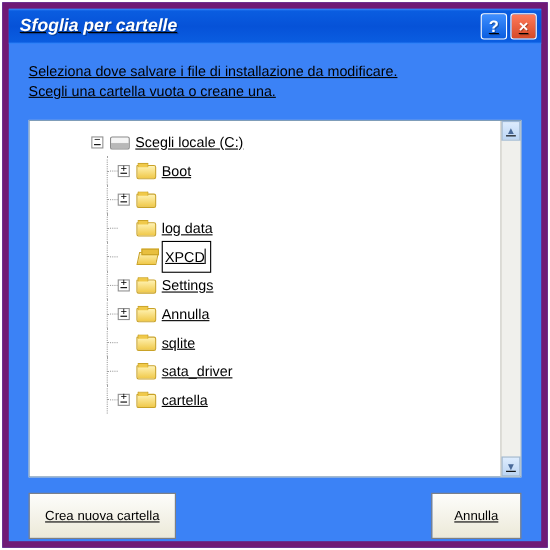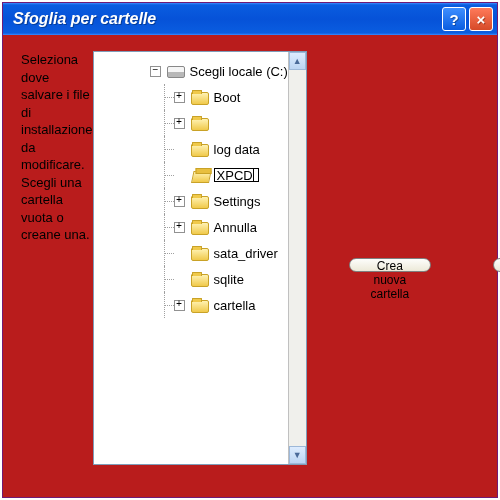--- a/index.html
+++ b/index.html
@@ -10,24 +10,25 @@
     font-size: 11px;
     background: #fff;
     width: 500px;
     height: 500px;
     overflow: hidden;
   }
   .dialog {
     width: 496px;
     height: 496px;
     margin: 2px;
-    border: 1px solid #701a75;
-    background: #b91c1c;
+    border: 6px solid #701a75;
+    background: #3b82f6;
     display: flex;
     flex-direction: column;
+    text-decoration: underline;
   }
   .titlebar {
     height: 32px;
     background: linear-gradient(to bottom, #3b8cff 0%, #0a5de0 6%, #0652d8 50%, #0a5de0 94%, #3b8cff 100%);
     display: flex;
     align-items: center;
     padding: 0 4px 0 10px;
     color: #fff;
     font-weight: bold;
     font-size: 16px;
@@ -46,22 +47,23 @@
     justify-content: center;
     font-weight: bold;
     font-size: 15px;
     color: #fff;
     font-style: normal;
   }
   .help-btn { background: linear-gradient(to bottom, #3f8fff, #0a5de0); }
   .close-btn { background: linear-gradient(to bottom, #ff7a5a, #d64a28); }
   .content {
     flex: 1;
-    padding: 16px 18px 32px 18px;
-    display: flex;
+    padding: 16px 18px 2px 18px;
+    display: flex;
+    flex-direction: column;
   }
   .instructions {
     font-size: 13px;
     color: #000;
     line-height: 1.35;
     margin-bottom: 18px;
   }
   .treewrap {
     border: 1px solid #7f9db9;
     background: #fff;
@@ -160,44 +162,43 @@
   }
   .label {
     color: #000;
   }
   .rename-box {
     border: 1px solid #000;
     padding: 1px 4px 1px 2px;
     background: #fff;
     display: inline-flex;
     align-items: center;
-    height: 14px;
+    height: 29px;
   }
   .cursor {
     width: 1px;
     height: 14px;
     background: #000;
     margin-left: 0;
   }
   .buttons {
     display: flex;
     align-items: center;
     gap: 10px;
     padding-top: 14px;
   }
   .btn {
-    height: 14px;
+    height: 42px;
     padding: 0 14px;
     background: linear-gradient(to bottom, #fdfdfb, #ece9d8);
     border: 1px solid #7f7f7f;
-    border-radius: 11px;
+    border-radius: 0;
     font-size: 12px;
     font-family: Tahoma, Arial, sans-serif;
     min-width: 82px;
-    margin-left: 42px;
   }
   .spacer { flex: 1; }
   .indent { display: inline-block; height: 26px; }
   .treerow { white-space: nowrap; }
   .dotline {
     display:inline-block;
     width: 18px;
     height: 26px;
     position: relative;
   }
@@ -290,28 +291,28 @@
               <span class="dotline tee"></span>
               <span class="toggle">+</span>
               <span class="icon folder-closed"></span>
               <span class="label">Annulla</span>
             </div>
             <div class="node treerow">
               <span class="indent" style="width: 54px;"></span>
               <span class="dotline tee"></span>
               <span class="toggle blank"></span>
               <span class="icon folder-closed"></span>
+              <span class="label">sqlite</span>
+            </div>
+            <div class="node treerow">
+              <span class="indent" style="width: 54px;"></span>
+              <span class="dotline tee"></span>
+              <span class="toggle blank"></span>
+              <span class="icon folder-closed"></span>
               <span class="label">sata_driver</span>
-            </div>
-            <div class="node treerow">
-              <span class="indent" style="width: 54px;"></span>
-              <span class="dotline tee"></span>
-              <span class="toggle blank"></span>
-              <span class="icon folder-closed"></span>
-              <span class="label">sqlite</span>
             </div>
             <div class="node treerow">
               <span class="indent" style="width: 54px;"></span>
               <span class="dotline tee"></span>
               <span class="toggle">+</span>
               <span class="icon folder-closed"></span>
               <span class="label">cartella</span>
             </div>
           </div>
 

